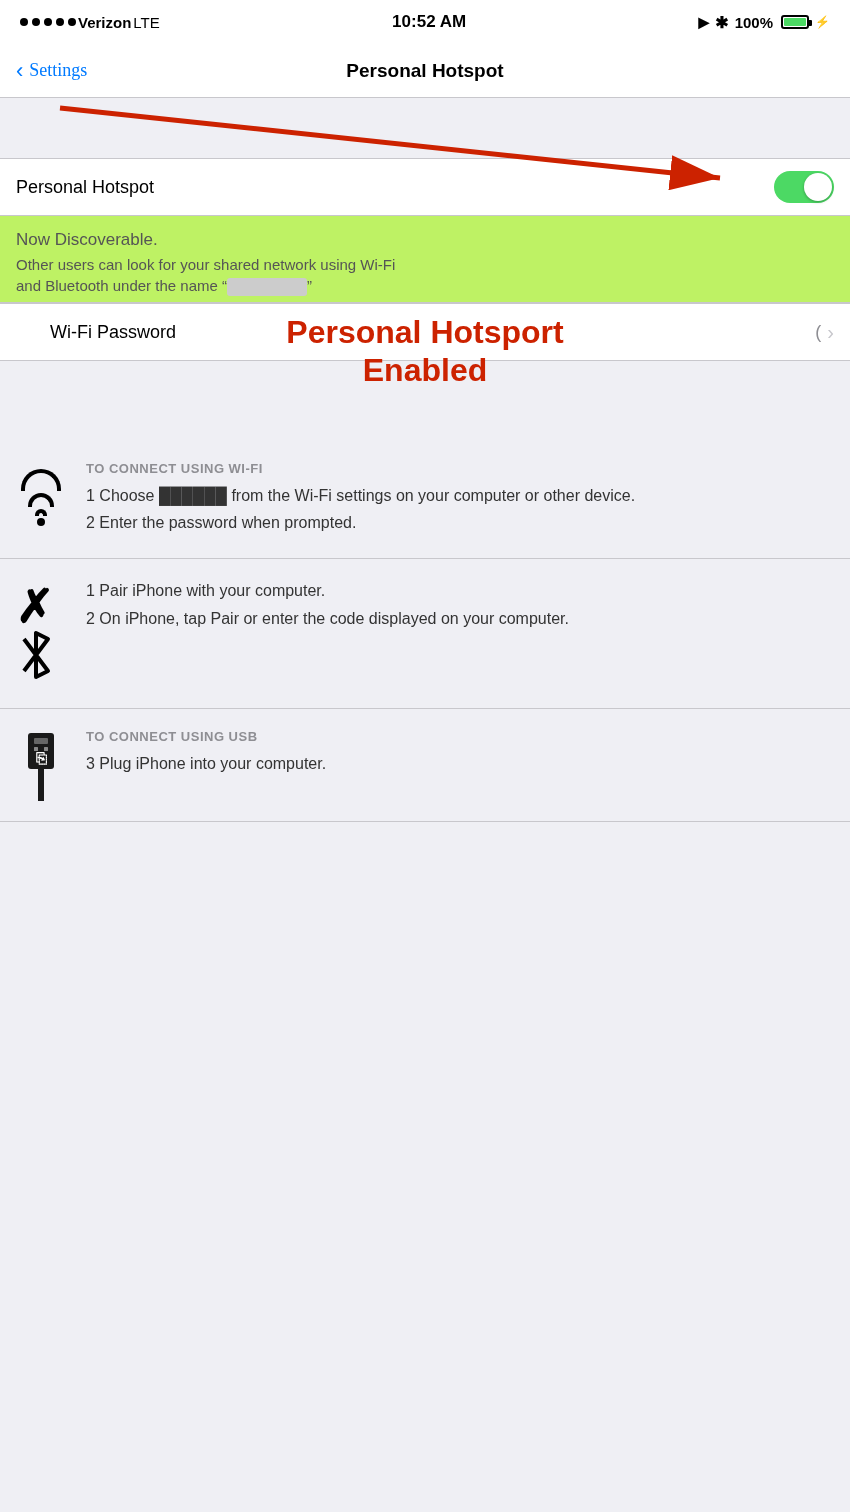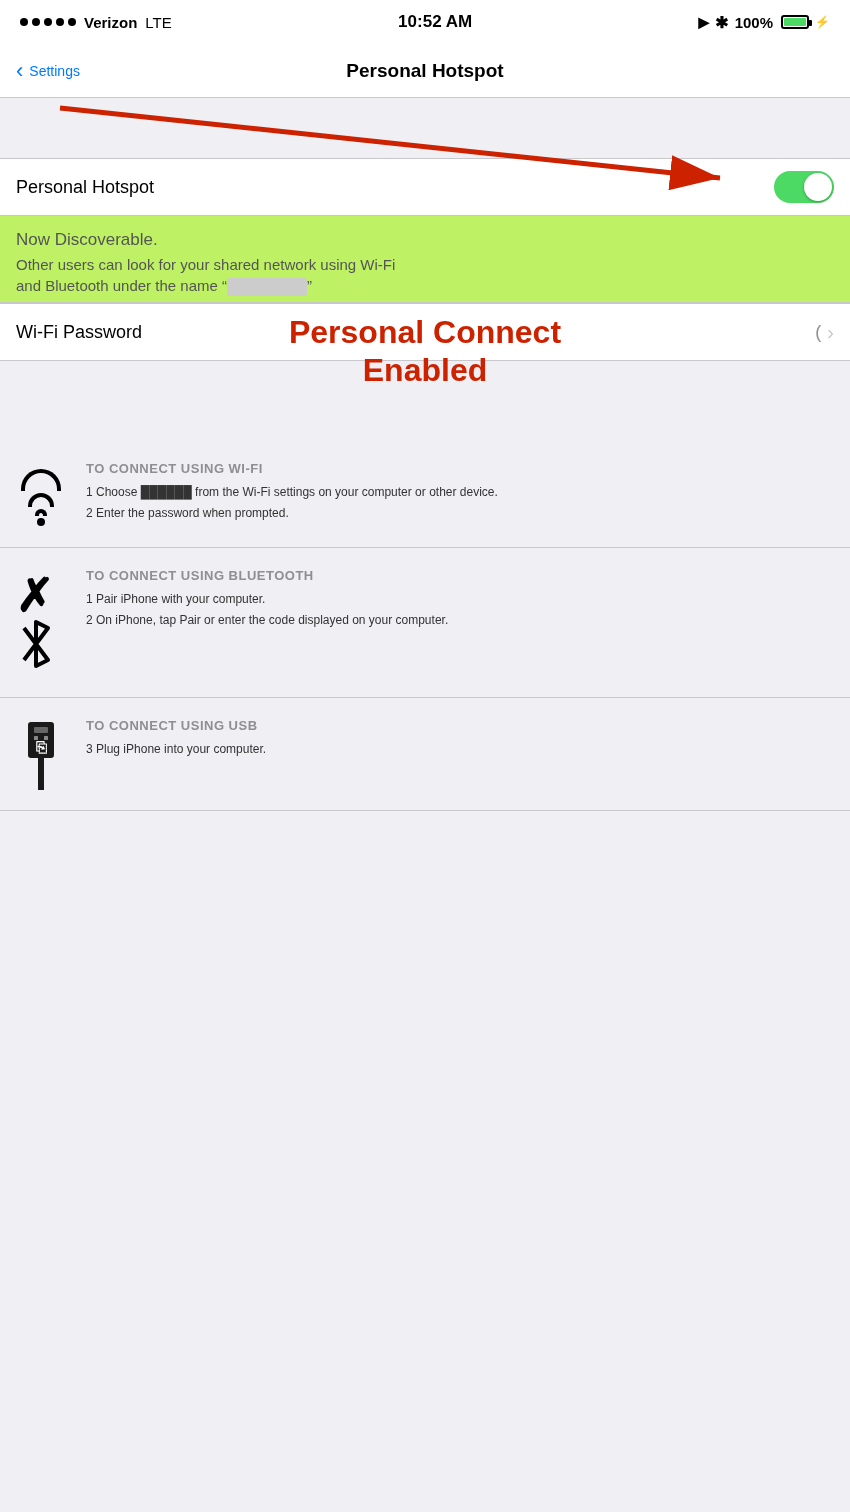--- a/index.html
+++ b/index.html
@@ -18,21 +18,21 @@
       display: flex;
       align-items: center;
       justify-content: space-between;
       padding: 0 20px;
       font-size: 16px;
       font-weight: 600;
     }
     .status-left {
       display: flex;
       align-items: center;
-      gap: 8px;
+      gap: 2px;
     }
     .dots {
       display: flex; gap: 4px;
     }
     .dot { width: 8px; height: 8px; border-radius: 50%; background: #000; }
     .carrier { font-size: 15px; font-weight: 600; }
     .lte { font-size: 15px; font-weight: 400; }
     .status-center { font-size: 17px; font-weight: 600; }
     .status-right {
       display: flex; align-items: center; gap: 6px;
@@ -65,21 +65,21 @@
       border-bottom: 1px solid #c8c7cc;
     }
     .back-btn {
       display: flex; align-items: center; gap: 4px;
       color: #007aff; font-size: 18px; cursor: pointer;
       text-decoration: none;
     }
     .back-chevron {
       font-size: 22px; line-height: 1; color: #007aff; margin-right: 2px;
     }
-    .back-label { font-size: 14px; color: #007aff; }
+    .back-label { font-size: 18px; color: #007aff; font-family: Liberation Serif, serif; }
     .nav-title {
       position: absolute; left: 50%; transform: translateX(-50%);
       font-size: 19px; font-weight: 700; color: #000;
     }
 
     
     .settings-group {
       background: #fff;
       border-top: 1px solid #c8c7cc;
       border-bottom: 1px solid #c8c7cc;
@@ -125,20 +125,21 @@
       font-size: 15px; user-select: none;
       min-width: 80px; height: 18px; vertical-align: middle;
     }
 
     
     .settings-group-2 {
       background: #fff;
       border-top: 1px solid #c8c7cc;
       border-bottom: 1px solid #c8c7cc;
       margin-top: 0;
+      padding-left: 34px;
     }
     .wifi-row {
       display: flex; align-items: center; justify-content: space-between;
       padding: 0 16px;
       min-height: 56px;
       background: #fff;
       position: relative;
     }
     .wifi-label { font-size: 18px; color: #000; }
     .wifi-right {
@@ -165,21 +166,21 @@
       display: flex; justify-content: center; align-items: flex-start;
       padding-top: 4px;
     }
 
     .instr-content { flex: 1; }
     .instr-header {
       font-size: 13px; font-weight: 600; color: #8e8e93;
       letter-spacing: 0.5px; margin-bottom: 8px; text-transform: uppercase;
     }
     .instr-step {
-      font-size: 12px; color: #333; line-height: 1.45; margin-bottom: 4px;
+      font-size: 16px; color: #333; line-height: 1.45; margin-bottom: 4px;
     }
 
     .page-wrapper {
       position: relative;
     }
 
     
     .red-arrow-svg {
       position: absolute;
       top: 98px;
@@ -263,21 +264,21 @@
       transform: translateX(-50%);
       font-size: 32px;
       font-weight: 900;
       color: #cc2200;
       text-align: center;
       pointer-events: none;
       white-space: nowrap;
       z-index: 50;
       line-height: 1.2;
     ">
-      <div>Personal Connect</div>
+      <div>Personal Hotsport</div>
       <div>Enabled</div>
     </div>
 
     <div class="settings-group-2">
       <div class="wifi-row">
         <span class="wifi-label">Wi-Fi Password</span>
         <div class="wifi-right">
           <span class="wifi-value">(</span>
           <span class="chevron-right">›</span>
         </div>
@@ -310,21 +311,20 @@
     <div class="instruction-block">
       <div class="instr-icon">
         <div style="font-size:46px;font-weight:900;color:#000;line-height:1;font-family:sans-serif;">✗
           
           <svg width="40" height="52" viewBox="0 0 40 52">
             <polyline points="8,42 32,10 20,4 20,48 32,42 8,10" fill="none" stroke="#000" stroke-width="4" stroke-linejoin="round"></polyline>
           </svg>
         </div>
       </div>
       <div class="instr-content">
-        <div class="instr-header">TO CONNECT USING BLUETOOTH</div>
         <div class="instr-step">1  Pair iPhone with your computer.</div>
         <div class="instr-step">2  On iPhone, tap Pair or enter the code displayed on your computer.</div>
       </div>
     </div>
 
     <div class="instruction-block">
       <div class="instr-icon">
 
         <svg width="46" height="68" viewBox="0 0 46 68">
 

